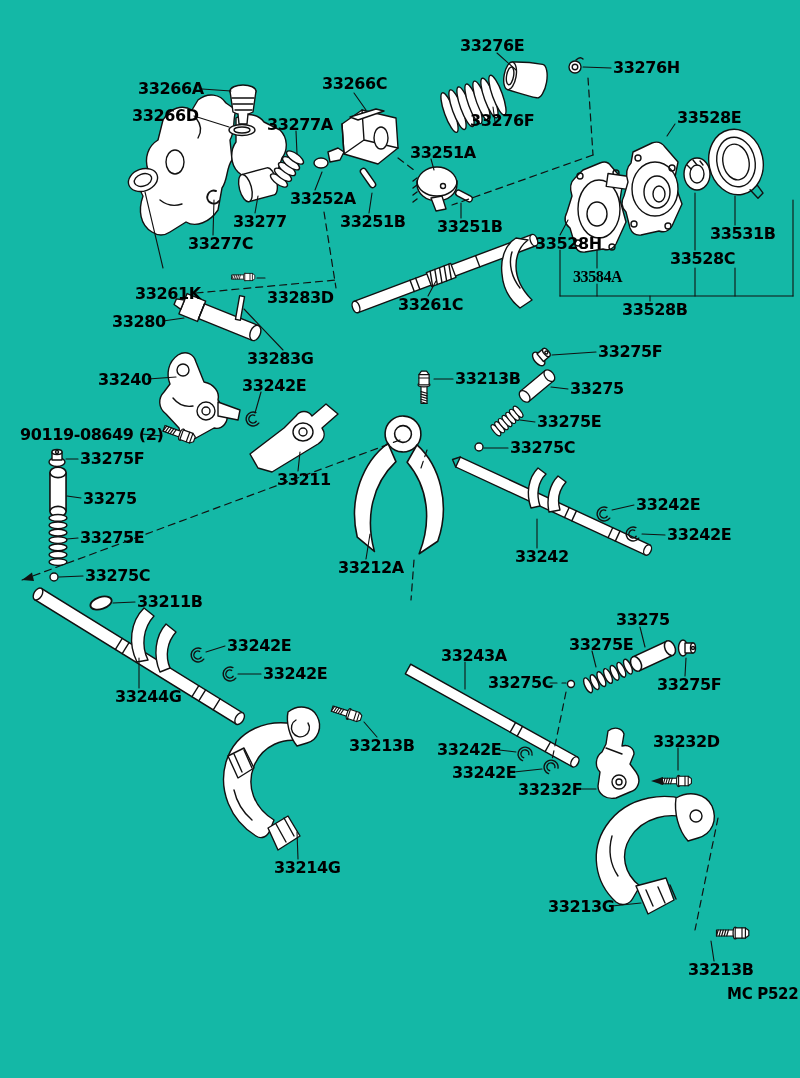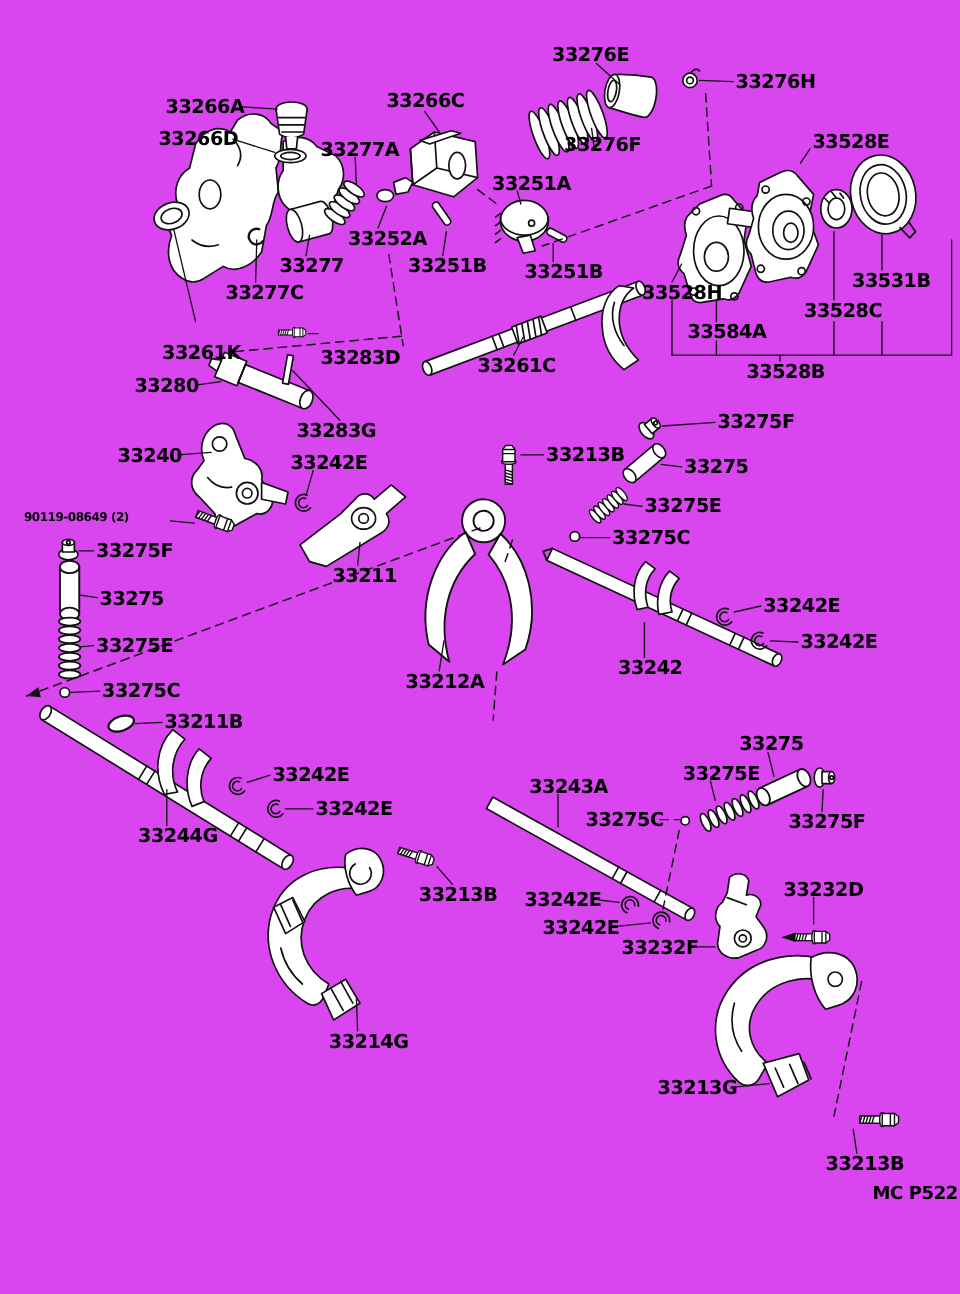--- a/index.html
+++ b/index.html
@@ -1,16 +1,16 @@
 <!DOCTYPE html>
 <html><head>
 <meta charset="utf-8">
 <style>
   html,body{margin:0;padding:0;background:#fff;}
-  .stage{position:relative;width:800px;height:1078px;background:#d946ef;overflow:hidden;
+  .stage{position:relative;width:800px;height:1078px;background:#14b8a6;overflow:hidden;
          font-family:"DejaVu Sans",sans-serif;}
   #art{position:absolute;left:0;top:0;}
   #art path,#art rect,#art ellipse,#art circle,#art polyline{
       stroke:#111;fill:none;stroke-width:1.4;stroke-linejoin:round;stroke-linecap:round;}
   #art .w{fill:#ffffff;}
   #art .blk{fill:#111;stroke:none;}
   #lines-layer polyline{stroke:#111;fill:none;}
   #lines-layer .leader{stroke-width:1.1;}
   #lines-layer .dash{stroke-width:1.2;stroke-dasharray:7 5;}
   #lines-layer .bracket{stroke-width:1.1;}
@@ -469,35 +469,35 @@
       <div class="part-label" style="left: 677px; top: 110px;">33528E</div>
       <div class="part-label" style="left: 410px; top: 145px;">33251A</div>
       <div class="part-label" style="left: 290px; top: 191px;">33252A</div>
       <div class="part-label" style="left: 233px; top: 214px;">33277</div>
       <div class="part-label" style="left: 340px; top: 214px;">33251B</div>
       <div class="part-label" style="left: 437px; top: 219px;">33251B</div>
       <div class="part-label" style="left: 188px; top: 236px;">33277C</div>
       <div class="part-label" style="left: 535px; top: 236px;">33528H</div>
       <div class="part-label" style="left: 710px; top: 226px;">33531B</div>
       <div class="part-label" style="left: 670px; top: 251px;">33528C</div>
-      <div class="part-label" style="left: 573px; top: 269px;">33584A</div>
+      <div class="part-label" style="left: 573px; top: 269px; font-family: Liberation Serif, serif;">33584A</div>
       <div class="part-label" style="left: 622px; top: 302px; text-align: center;">33528B</div>
       <div class="part-label" style="left: 398px; top: 297px;">33261C</div>
       <div class="part-label" style="left: 135px; top: 269px; margin-top: 17px;">33261K</div>
       <div class="part-label" style="left: 267px; top: 270px; margin-top: 20px;">33283D</div>
       <div class="part-label" style="left: 112px; top: 314px;">33280</div>
       <div class="part-label" style="left: 247px; top: 351px;">33283G</div>
       <div class="part-label" style="left: 98px; top: 372px;">33240</div>
       <div class="part-label" style="left: 242px; top: 378px;">33242E</div>
       <div class="part-label" style="left: 455px; top: 371px;">33213B</div>
       <div class="part-label" style="left: 598px; top: 344px;">33275F</div>
       <div class="part-label" style="left: 570px; top: 381px;">33275</div>
       <div class="part-label" style="left: 537px; top: 414px;">33275E</div>
       <div class="part-label" style="left: 510px; top: 440px;">33275C</div>
-      <div class="part-label" style="left: 20px; top: 427px; font-size: 10px;">90119-08649 (2)</div>
+      <div class="part-label" style="left: 20px; top: 427px; font-size: 16px;">90119-08649 (2)</div>
       <div class="part-label" style="left: 80px; top: 451px;">33275F</div>
       <div class="part-label" style="left: 83px; top: 491px;">33275</div>
       <div class="part-label" style="left: 80px; top: 530px;">33275E</div>
       <div class="part-label" style="left: 85px; top: 568px;">33275C</div>
       <div class="part-label" style="left: 137px; top: 594px;">33211B</div>
       <div class="part-label" style="left: 277px; top: 472px;">33211</div>
       <div class="part-label" style="left: 338px; top: 560px;">33212A</div>
       <div class="part-label" style="left: 515px; top: 549px;">33242</div>
       <div class="part-label" style="left: 636px; top: 497px;">33242E</div>
       <div class="part-label" style="left: 667px; top: 527px;">33242E</div>

